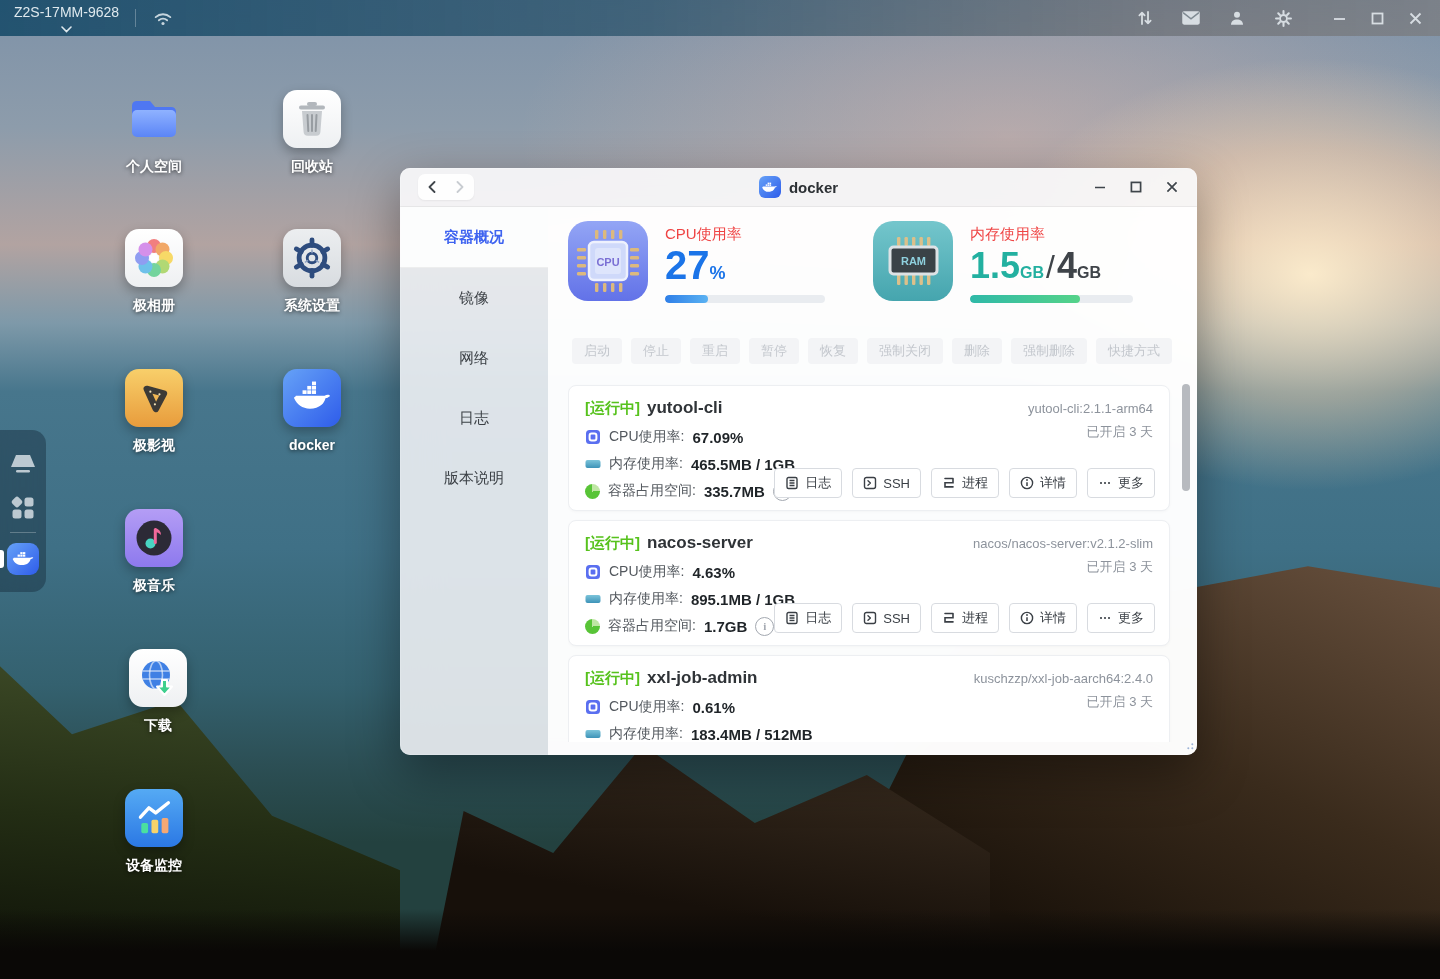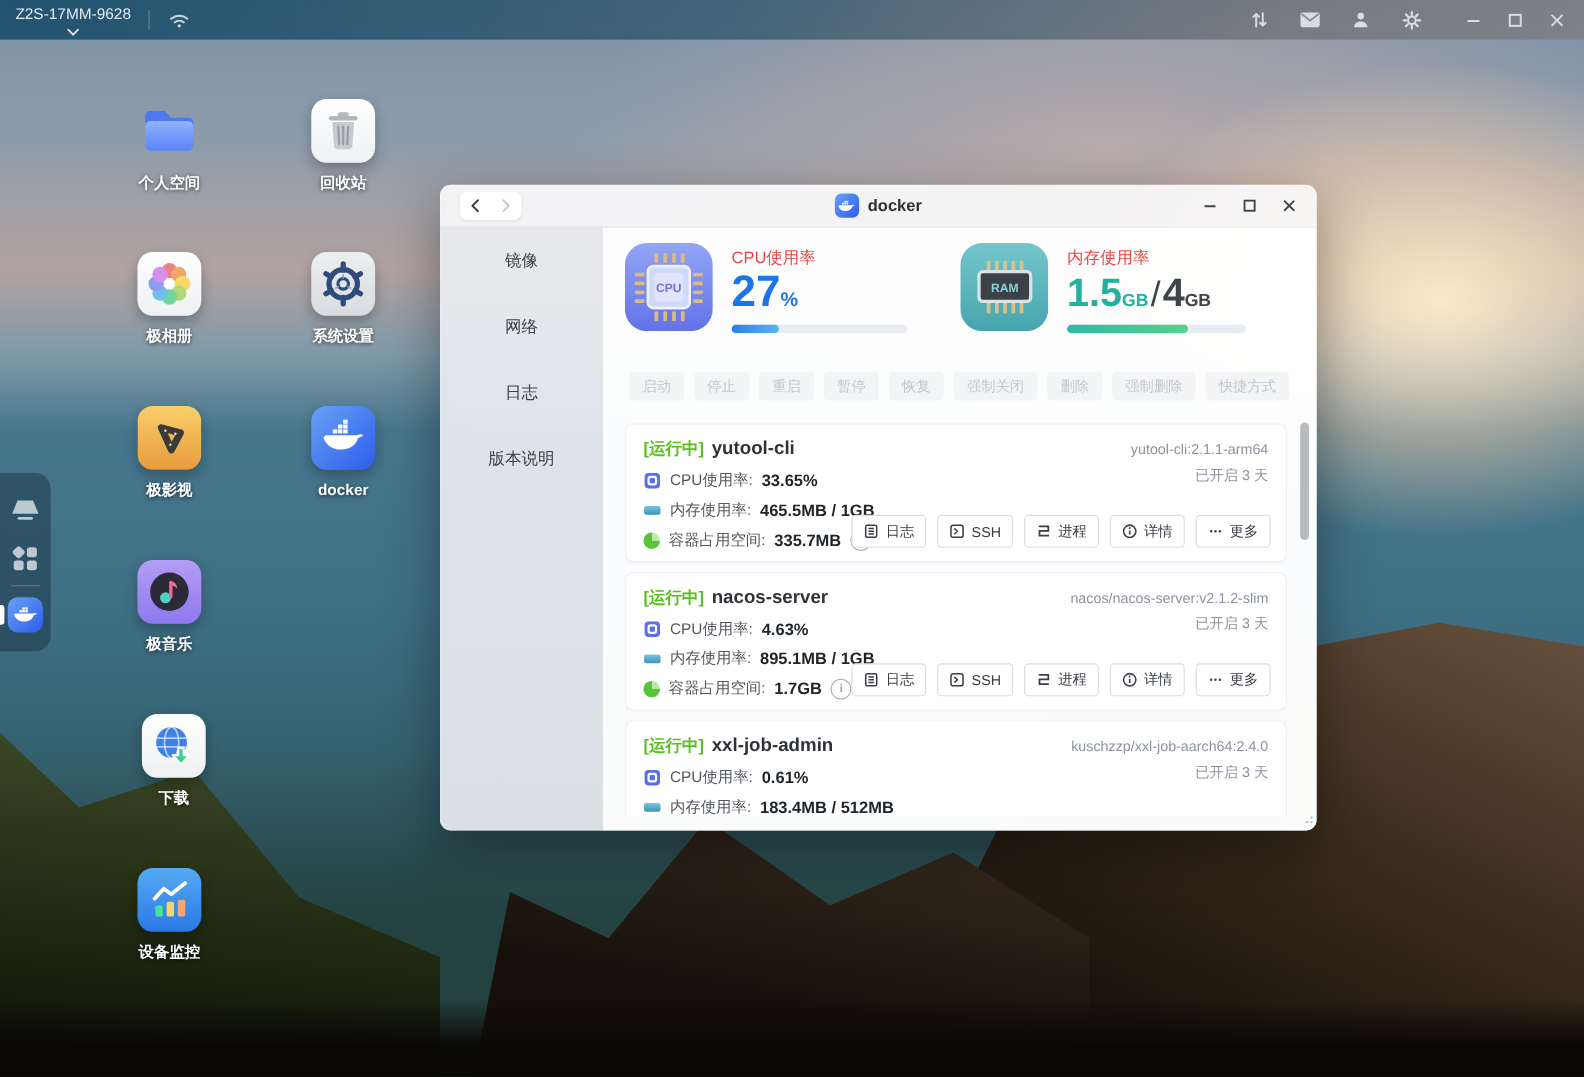--- a/index.html
+++ b/index.html
@@ -457,20 +457,23 @@
         <span class="wbtn">
             <svg width="12" height="12" viewBox="0 0 12 12">
               <path d="M1.4 1.4l9.2 9.2M10.6 1.4l-9.2 9.2" stroke="#3f454b" stroke-width="1.7"></path>
             </svg>
           </span>
       </div>
     </div>
 
     <div class="win-body">
       <div class="sidebar">
+        <div class="side-item active">
+            <span>容器概况</span>
+          </div>
         <div class="side-item">
             <span>镜像</span>
           </div>
         <div class="side-item">
             <span>网络</span>
           </div>
         <div class="side-item">
             <span>日志</span>
           </div>
         <div class="side-item">
@@ -567,21 +570,21 @@
               <div class="card-meta">
                 <div>yutool-cli:2.1.1-arm64</div>
                 <div>已开启 3 天</div>
               </div>
               <div class="crow">
                   <svg width="16" height="16" viewBox="0 0 16 16">
                     <rect x="1" y="1" width="14" height="14" rx="3.5" fill="#5a6ff0"></rect>
                     <rect x="4.6" y="4.6" width="6.8" height="6.8" rx="2" fill="none" stroke="#fff" stroke-width="2"></rect>
                   </svg>
                   <span>CPU使用率:</span>
-                  <span class="cval">33.65%</span>
+                  <span class="cval">67.09%</span>
                 </div>
               <div class="crow">
                   <svg width="16" height="16" viewBox="0 0 16 16">
                     <rect x="0.5" y="4" width="15" height="8" rx="2" fill="url(#g-mram)"></rect>
                   </svg>
                   <span>内存使用率:</span>
                   <span class="cval">465.5MB / 1GB</span>
                 </div>
               <div class="crow">
                   <span class="mini-disk"></span>

